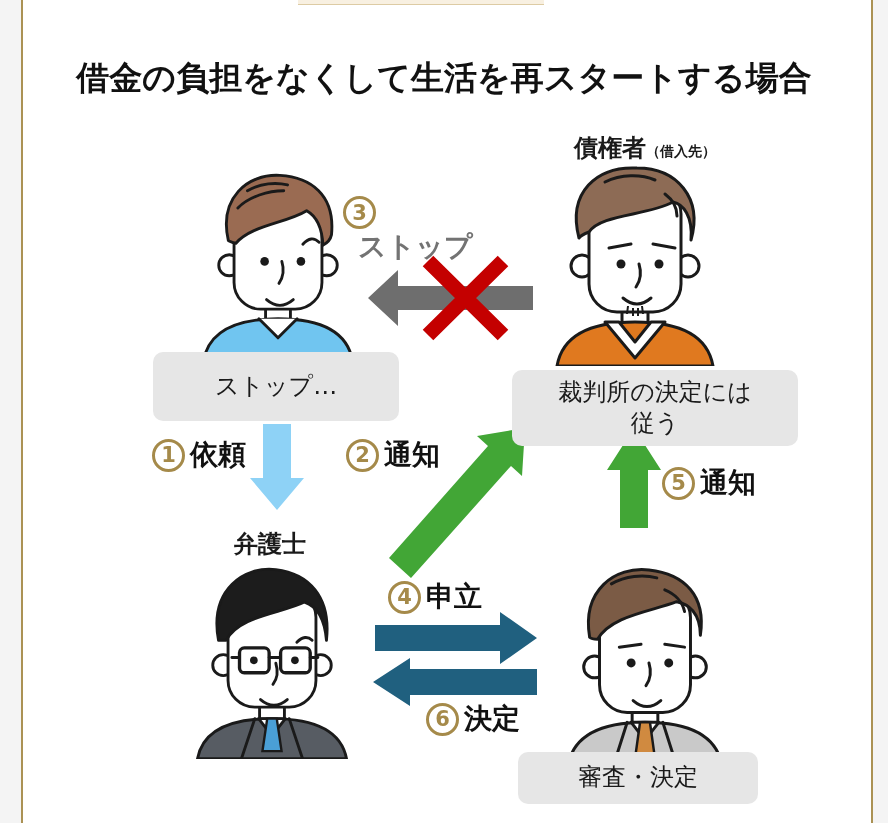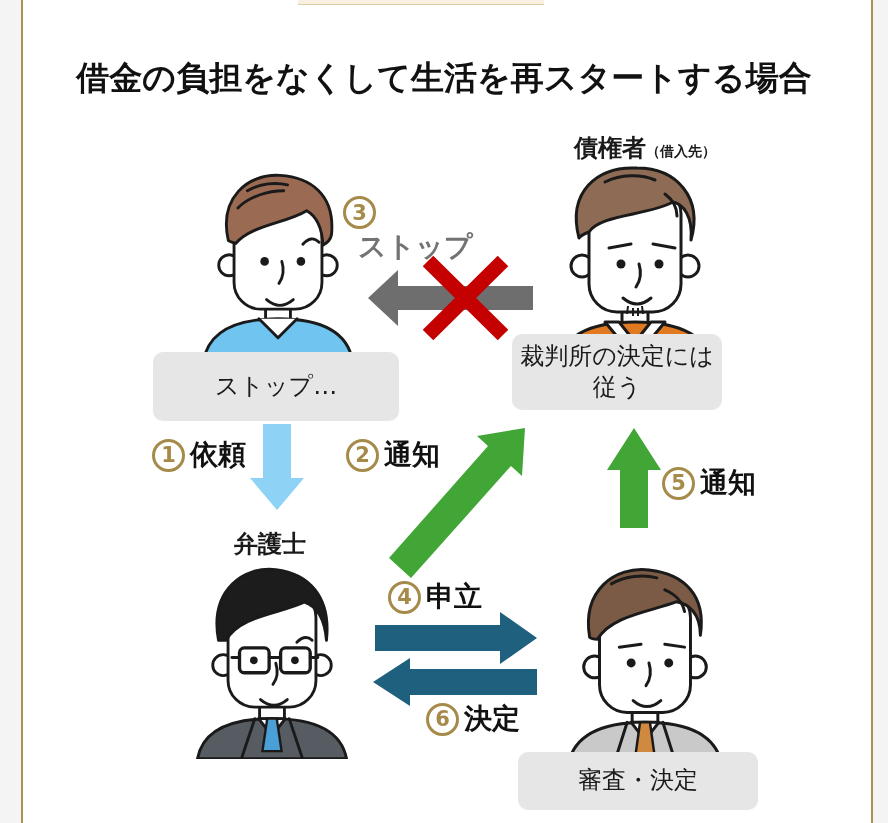--- a/index.html
+++ b/index.html
@@ -121,23 +121,23 @@
     <polygon points="533,286 398,286 398,270 368,298 398,326 398,310 533,310" fill="#6e6e6e"></polygon>
     <path d="M428,261 L503,335 M503,261 L428,335" stroke="#c40000" stroke-width="15" fill="none"></path>
     <polygon points="263,424 291,424 291,478 304,478 277,510 250,478 263,478" fill="#8ed2f6"></polygon>
     <polygon points="389,558 488,446 477,436 525,428 522,476 511,466 411,578" fill="#42a636"></polygon>
     <polygon points="620,528 620,470 607,470 634,428 661,470 648,470 648,528" fill="#42a636"></polygon>
     <polygon points="375,625 500,625 500,612 537,638 500,664 500,651 375,651" fill="#20607f"></polygon>
     <polygon points="537,669 410,669 410,658 373,682 410,706 410,695 537,695" fill="#20607f"></polygon>
   </svg>
 
   <div class="speech" style="left:153px;top:352px;width:246px;height:69px;">ストップ…</div>
-  <div class="speech" style="left:512px;top:334px;width:210px;height:76px;">裁判所の決定には
+  <div class="speech" style="left:512px;top:370px;width:286px;height:76px;">裁判所の決定には
 従う</div>
-  <div class="speech" style="left:518px;top:752px;width:240px;height:58px;">審査・決定</div>
+  <div class="speech" style="left:518px;top:752px;width:240px;height:52px;">審査・決定</div>
 
   <div class="step" style="left:152px;top:436px;">
     <span class="step-num">1</span>
     <span class="step-label">依頼</span>
   </div>
   <div class="step" style="left:346px;top:436px;">
     <span class="step-num">2</span>
     <span class="step-label">通知</span>
   </div>
   <div class="step" style="left:343px;top:196px;">

